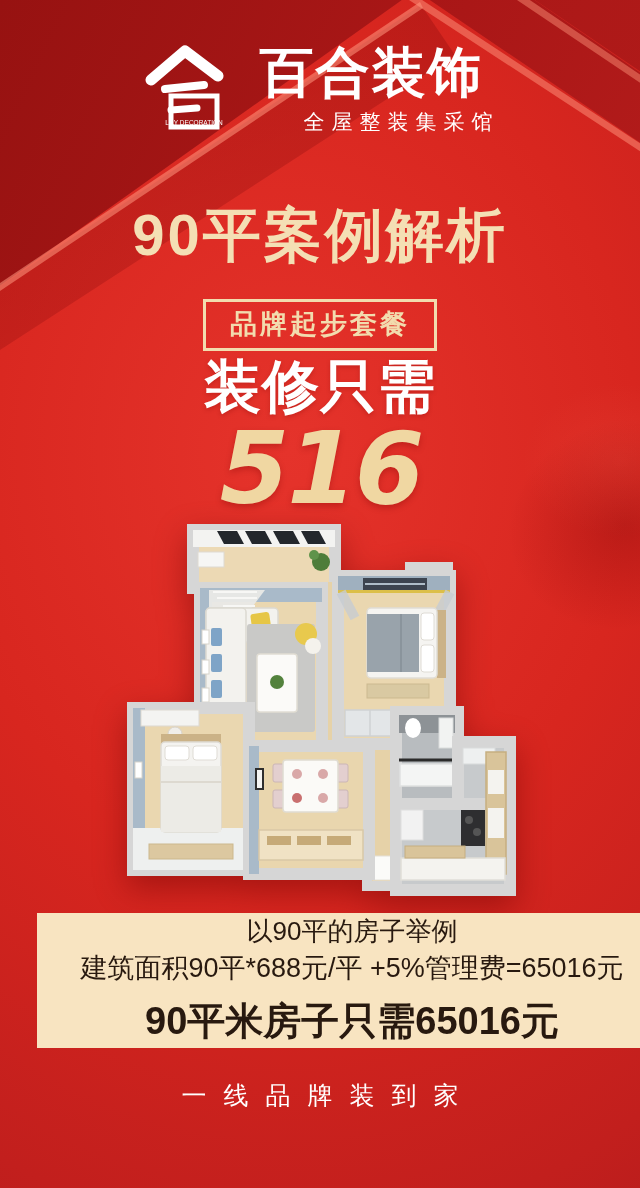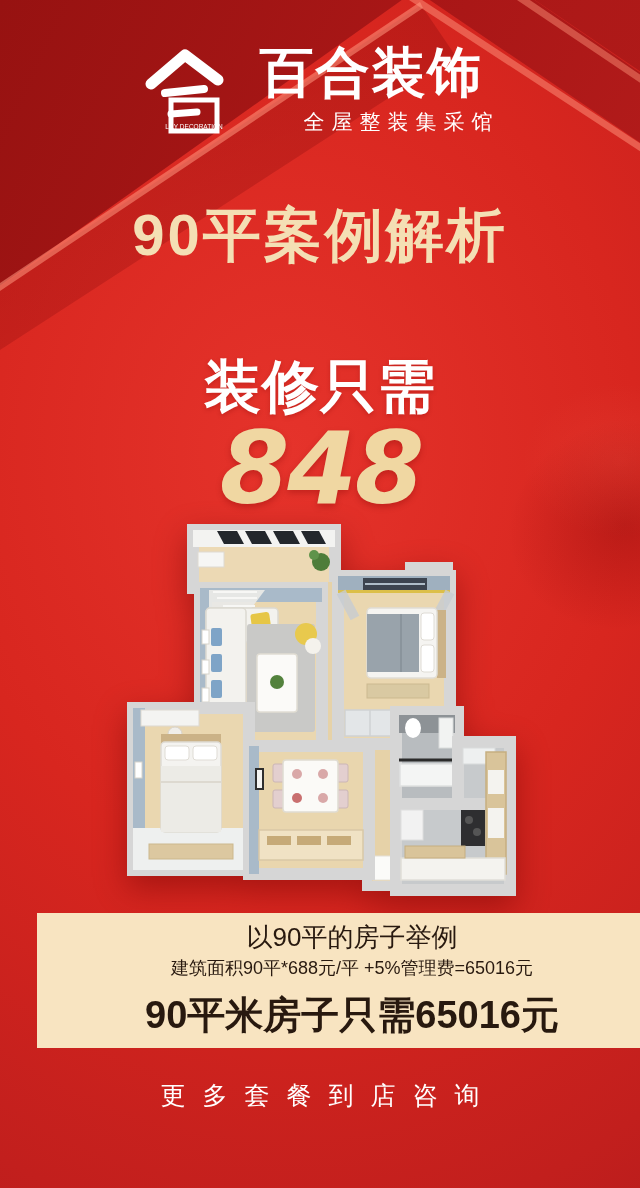--- a/index.html
+++ b/index.html
@@ -28,21 +28,21 @@
   .band-tr2-edge{clip-path:polygon(518px -8px, 648px 80px, 645px 86px, 514px -2px);
     background:rgba(255,150,125,0.45);}
   
   .fold-right{position:absolute;right:-150px;top:380px;width:330px;height:290px;border-radius:50%;
     background:radial-gradient(closest-side, rgba(130,6,8,0.35), rgba(130,6,8,0) 72%);
     transform:rotate(-18deg);}
   .fold-right-hi{position:absolute;right:-120px;top:350px;width:280px;height:220px;border-radius:50%;
     background:radial-gradient(closest-side, rgba(255,120,95,0.12), rgba(255,120,95,0) 70%);}
 
   
-  .logo-row{position:absolute;top:44px;left:0;width:100%;display:flex;justify-content:center;align-items:flex-end;gap:33px;}
+  .logo-row{position:absolute;top:44px;left:0;width:100%;display:flex;justify-content:center;align-items:flex-start;gap:33px;}
   .logo-icon{width:86px;height:88px;flex:0 0 auto;}
   .logo-text{display:flex;flex-direction:column;align-items:flex-start;}
   .logo-name{font-size:54px;font-weight:bold;color:#fff;line-height:1.05;letter-spacing:2px;}
   .logo-tagline{font-size:21px;color:#fff;letter-spacing:7px;margin-top:7px;font-weight:500;margin-left:44px;}
 
   .poster-title{position:absolute;top:197px;left:0;width:100%;text-align:center;
     font-size:58px;font-weight:bold;color:#f4dfb4;letter-spacing:3px;}
 
   .badge{position:absolute;top:299px;left:50%;transform:translateX(-50%);
     border:3px solid #f2dcae;color:#f2dcae;font-size:27px;font-weight:bold;
@@ -56,21 +56,21 @@
     text-shadow:0 3px 6px rgba(120,0,0,0.3);}
   .hl-unit sup{font-size:28px;vertical-align:26px;}
   .hl-line2{font-size:61px;font-weight:900;letter-spacing:5px;margin-top:8px;text-shadow:0 2px 4px rgba(120,0,0,0.25);}
 
   .floorplan-wrap{position:absolute;left:105px;top:512px;width:430px;height:392px;}
   .floorplan-wrap svg{filter:drop-shadow(0 12px 16px rgba(105,0,0,0.45));}
 
   .info-box{position:absolute;left:37px;top:913px;width:630px;height:135px;background:#f8e4c1;
     display:flex;flex-direction:column;justify-content:center;align-items:center;color:#28190f;}
   .ib-line1{font-size:26px;line-height:1.3;}
-  .ib-line2{font-size:18px;line-height:1.3;margin-top:2px;}
+  .ib-line2{font-size:27px;line-height:1.3;margin-top:2px;}
   .ib-line3{font-size:38px;font-weight:bold;line-height:1.25;margin-top:12px;}
 
   .footer-cta{position:absolute;top:1079px;left:0;width:100%;text-align:center;color:#fff;
     font-size:25px;font-weight:500;letter-spacing:0.68em;text-indent:0.68em;}
 </style>
 </head>
 <body>
 
 <div class="poster">
 
@@ -95,25 +95,26 @@
       </svg>
     </div>
     <div class="logo-text">
       <div class="logo-name">百合装饰</div>
       <div class="logo-tagline">全屋整装集采馆</div>
     </div>
   </div>
 
   <div class="poster-title">90平案例解析</div>
 
+  <div class="badge">品牌起步套餐</div>
 
   <div class="headline">
     <div class="hl-line1">
       <span class="hl-prefix">装修只需</span>
-      <span class="hl-price">848</span>
+      <span class="hl-price">516</span>
     </div>
   </div>
 
   <div class="floorplan-wrap">
     <svg viewBox="0 0 430 392" width="430" height="392">
 
       <g>
         <rect x="88" y="18" width="142" height="58" fill="#ecd9b4" stroke="#d6d6d6" stroke-width="12"></rect>
         <rect x="88" y="18" width="142" height="17" fill="#f3f3f1"></rect>
         <g fill="#23272c">
@@ -247,15 +248,15 @@
       </g>
     </svg>
   </div>
 
   <div class="info-box">
     <div class="ib-line1">以90平的房子举例</div>
     <div class="ib-line2">建筑面积90平*688元/平 +5%管理费=65016元</div>
     <div class="ib-line3">90平米房子只需65016元</div>
   </div>
 
-  <div class="footer-cta">更多套餐到店咨询</div>
+  <div class="footer-cta">一线品牌装到家</div>
 
 </div>
 
 </body></html>

